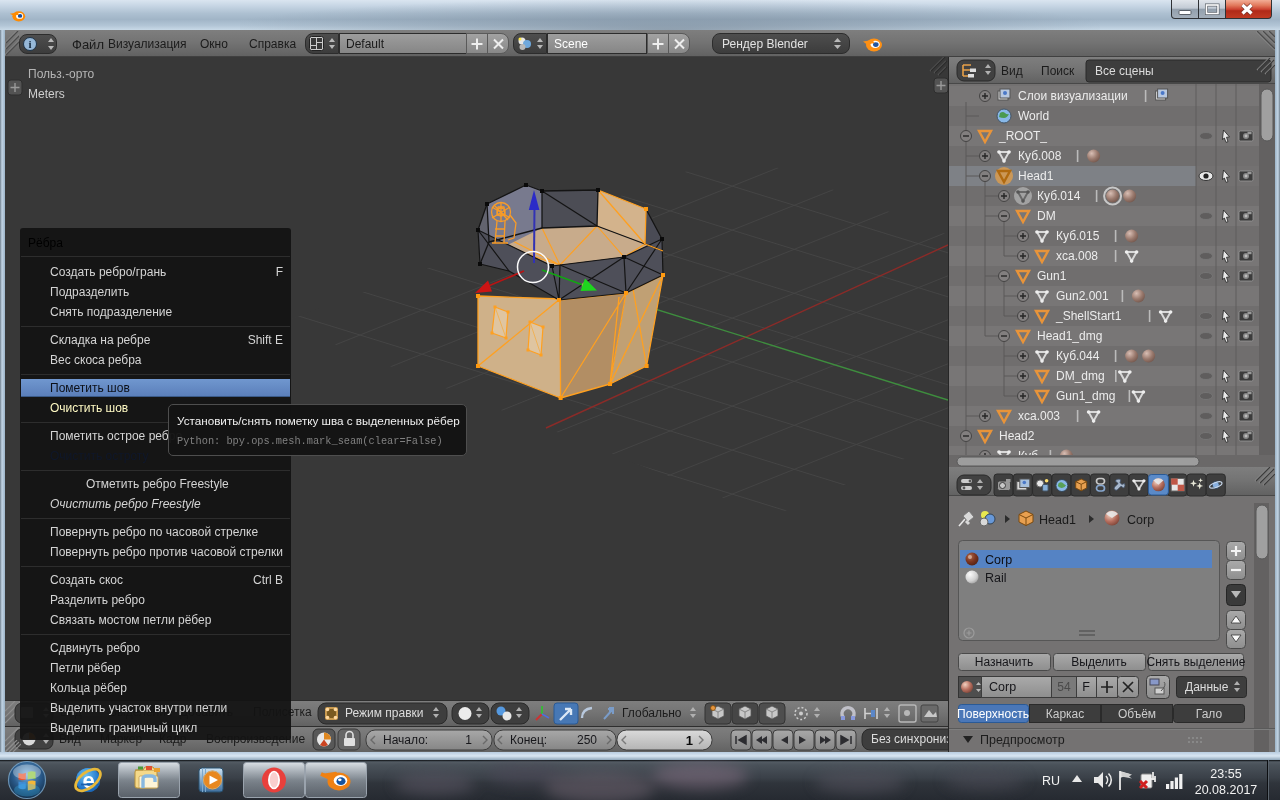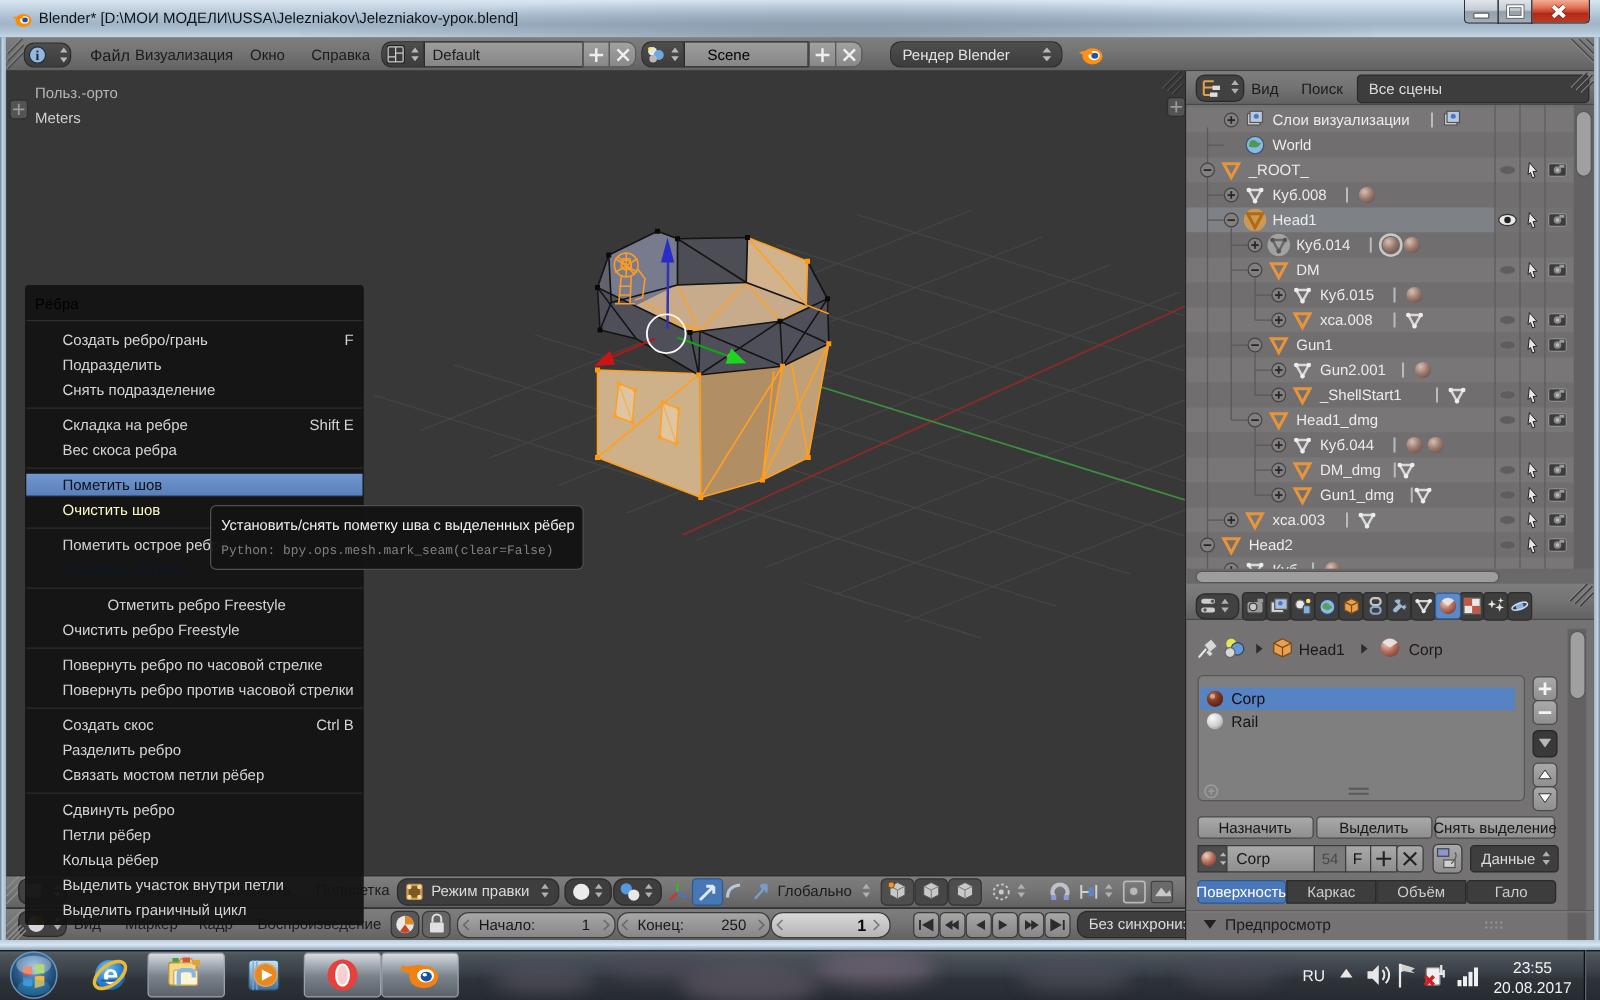--- a/index.html
+++ b/index.html
@@ -36,21 +36,20 @@
 </style>
 </head>
 <body>
 <div id="screen">
 
   <div class="abs" style="left:0;top:755px;width:1280px;height:45px;background:#49525c;"></div>
 
   <div class="abs" style="left:5px;top:30px;width:1270px;height:722px;background:#383838;"></div>
 
   <div class="abs" id="titlebar"></div>
-  <div class="abs txt" id="title-text">Blender* [D:\МОИ МОДЕЛИ\USSA\Jelezniakov\Jelezniakov-урок.blend]</div>
   <div class="abs winbtn" id="btn-min"></div>
   <div class="abs winbtn" id="btn-max"></div>
   <div class="abs winbtn" id="btn-close"></div>
   <svg class="abs" style="left:1171px;top:0;" width="101" height="19">
     <rect x="8" y="10.5" width="12" height="4" rx="1" fill="#fff" stroke="#5a6068" stroke-width="1"></rect>
     <rect x="35.5" y="5" width="11.5" height="8.5" fill="none" stroke="#5a6068" stroke-width="3"></rect>
     <rect x="35.5" y="5" width="11.5" height="8.5" fill="none" stroke="#fff" stroke-width="1.6"></rect>
     <g stroke="#fff" stroke-width="3.2">
         <path d="M71.5 5 L80.5 13.5 M80.5 5 L71.5 13.5" stroke="#7a3328" stroke-width="4.6"></path>
         <path d="M71.5 5 L80.5 13.5 M80.5 5 L71.5 13.5"></path>
@@ -108,21 +107,21 @@
 
   <div class="abs btnD" style="left:513px;top:33px;width:34px;height:21px;border-radius:8px 0 0 8px;"></div>
   <svg class="abs" style="left:517px;top:36px" width="28" height="16">
     <circle cx="5" cy="5" r="3.5" fill="#e8e8e8"></circle>
       <circle cx="10" cy="8" r="4" fill="#6fa8dc"></circle>
       <circle cx="5.5" cy="11" r="3" fill="#b8b8b8"></circle>
     <circle cx="3" cy="3" r="1.5" fill="#ffe94a"></circle>
     <path d="M20 6 L23 2 L26 6 Z M20 9 L23 13 L26 9 Z" fill="#b8b8b8"></path>
   </svg>
   <div class="abs" style="left:547px;top:33px;width:100px;height:21px;background:linear-gradient(180deg,#9d9d9d,#868686);border:1px solid #2c2c2c;box-sizing:border-box;"></div>
-  <div class="abs txt" style="left:566px;top:37px;font-size:12px;color:#000000;">Scene</div>
+  <div class="abs txt" style="left:554px;top:37px;font-size:12px;color:#ffffff;">Scene</div>
   <div class="abs btnL" style="left:647px;top:33px;width:22px;height:21px;border-radius:0;background:linear-gradient(180deg,#a2a2a2,#888);"></div>
   <div class="abs btnL" style="left:668px;top:33px;width:22px;height:21px;border-radius:0 8px 8px 0;background:linear-gradient(180deg,#a2a2a2,#888);"></div>
   <svg class="abs" style="left:647px;top:33px" width="44" height="21">
     <path d="M11 5.5 V16.5 M5.5 11 H16.5" stroke="#eeeeee" stroke-width="2"></path>
     <path d="M28 6.5 L37 15.5 M37 6.5 L28 15.5" stroke="#eeeeee" stroke-width="2"></path>
   </svg>
 
   <div class="abs btnD" style="left:712px;top:33px;width:138px;height:21px;"></div>
   <div class="abs txt" style="left:722px;top:37px;font-size:12px;color:#e2e2e2;">Рендер Blender</div>
   <svg class="abs" style="left:833px;top:36px" width="12" height="16">
@@ -1062,21 +1061,21 @@
       <div class="abs txt" style="right:997px;top:333px;font-size:12px;color:#d4d4d4;">Shift E</div>
       <div class="abs txt" style="left:50px;top:353px;font-size:12px;color:#d4d4d4;">Вес скоса ребра</div>
       <div class="abs" style="left:21px;top:374px;width:269px;height:1px;background:#2d2d2d;"></div>
       <div class="abs txt" style="left:50px;top:381px;font-size:12px;color:#0c1018;">Пометить шов</div>
       <div class="abs txt" style="left:50px;top:401px;font-size:12px;color:#fef9c3;">Очистить шов</div>
       <div class="abs" style="left:21px;top:422px;width:269px;height:1px;background:#2d2d2d;"></div>
       <div class="abs txt" style="left:50px;top:429px;font-size:12px;color:#d4d4d4;">Пометить острое ребро</div>
       <div class="abs txt" style="left:50px;top:449px;font-size:12px;color:#0f172a;">Очистить остроту</div>
       <div class="abs" style="left:21px;top:470px;width:269px;height:1px;background:#2d2d2d;"></div>
       <div class="abs txt" style="left:50px;top:477px;font-size:12px;color:#d4d4d4;margin-left:36px;">Отметить ребро Freestyle</div>
-      <div class="abs txt" style="left:50px;top:497px;font-size:12px;color:#d4d4d4;">Очистить ребро Freestyle</div>
+      <div class="abs txt" style="left:50px;top:497px;font-size:12px;color:#d4d4d4;font-style:italic;">Очистить ребро Freestyle</div>
       <div class="abs" style="left:21px;top:518px;width:269px;height:1px;background:#2d2d2d;"></div>
       <div class="abs txt" style="left:50px;top:525px;font-size:12px;color:#d4d4d4;">Повернуть ребро по часовой стрелке</div>
       <div class="abs txt" style="left:50px;top:545px;font-size:12px;color:#d4d4d4;">Повернуть ребро против часовой стрелки</div>
       <div class="abs" style="left:21px;top:566px;width:269px;height:1px;background:#2d2d2d;"></div>
       <div class="abs txt" style="left:50px;top:573px;font-size:12px;color:#d4d4d4;">Создать скос</div>
       <div class="abs txt" style="right:997px;top:573px;font-size:12px;color:#d4d4d4;">Ctrl B</div>
       <div class="abs txt" style="left:50px;top:593px;font-size:12px;color:#d4d4d4;">Разделить ребро</div>
       <div class="abs txt" style="left:50px;top:613px;font-size:12px;color:#d4d4d4;">Связать мостом петли рёбер</div>
       <div class="abs" style="left:21px;top:634px;width:269px;height:1px;background:#2d2d2d;"></div>
       <div class="abs txt" style="left:50px;top:641px;font-size:12px;color:#d4d4d4;">Сдвинуть ребро</div>

